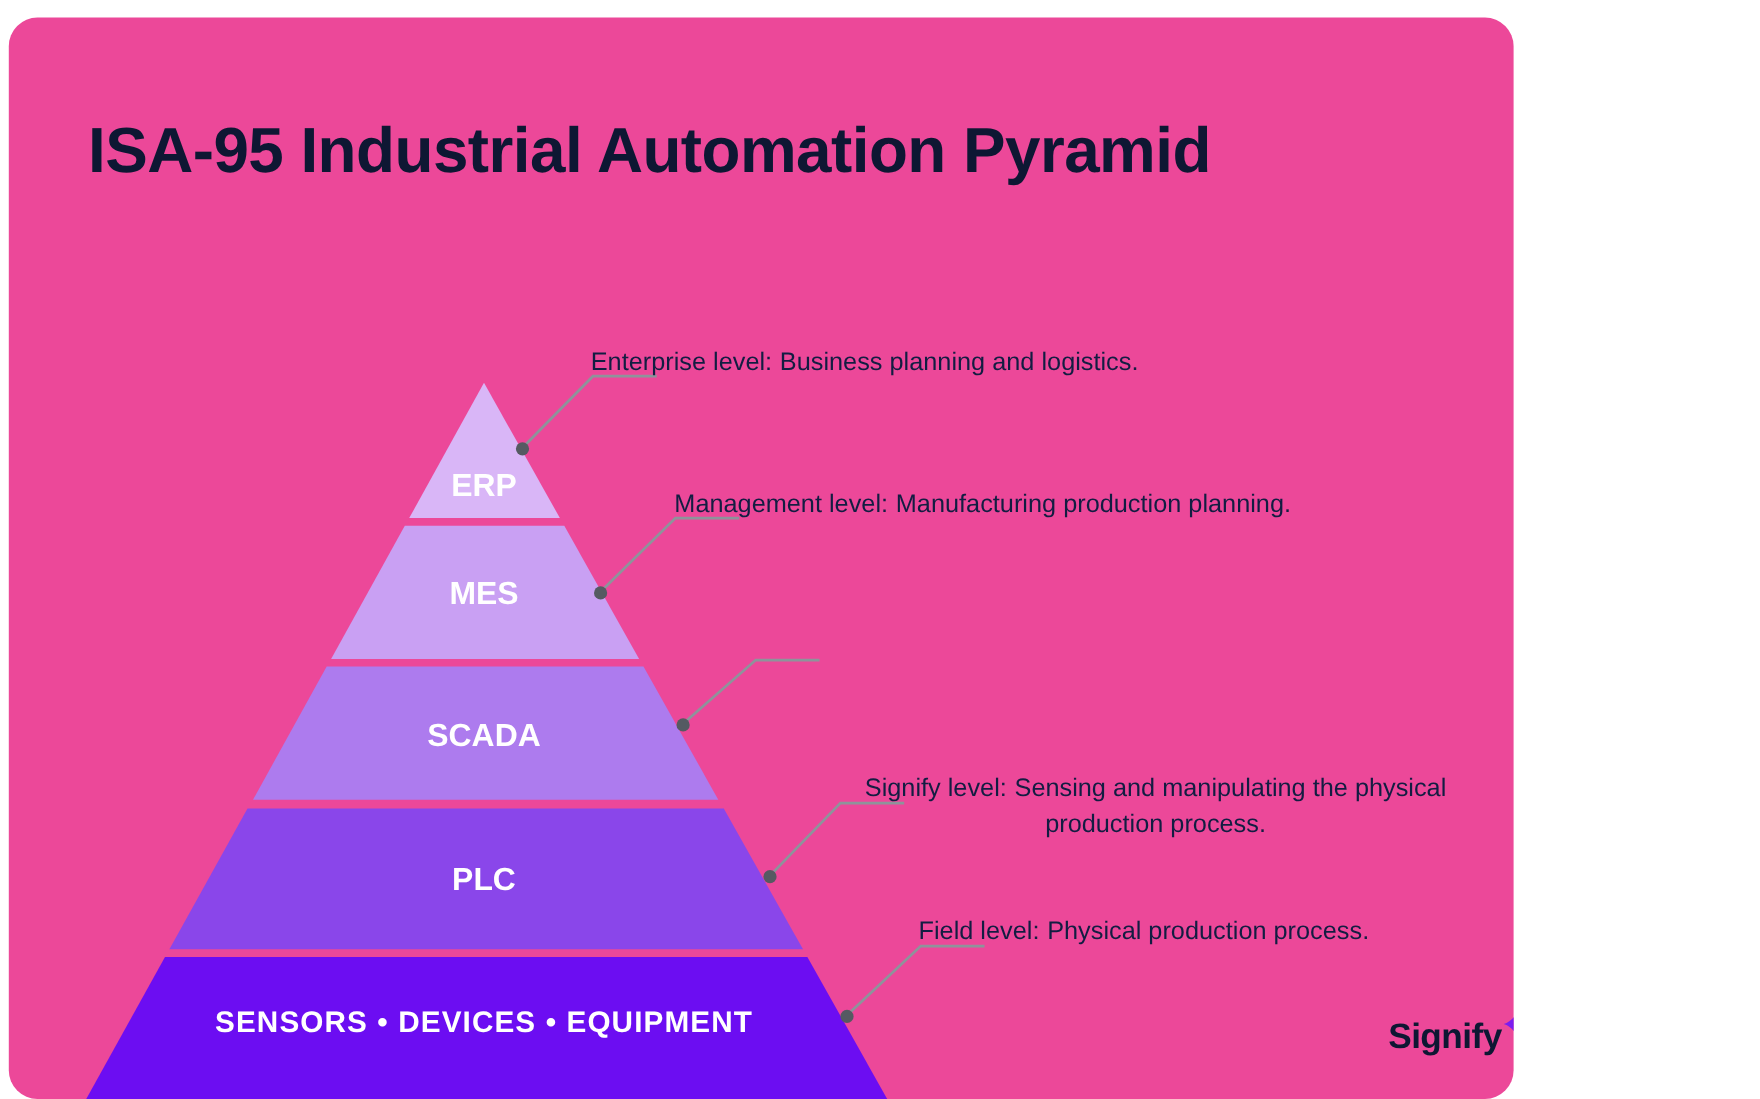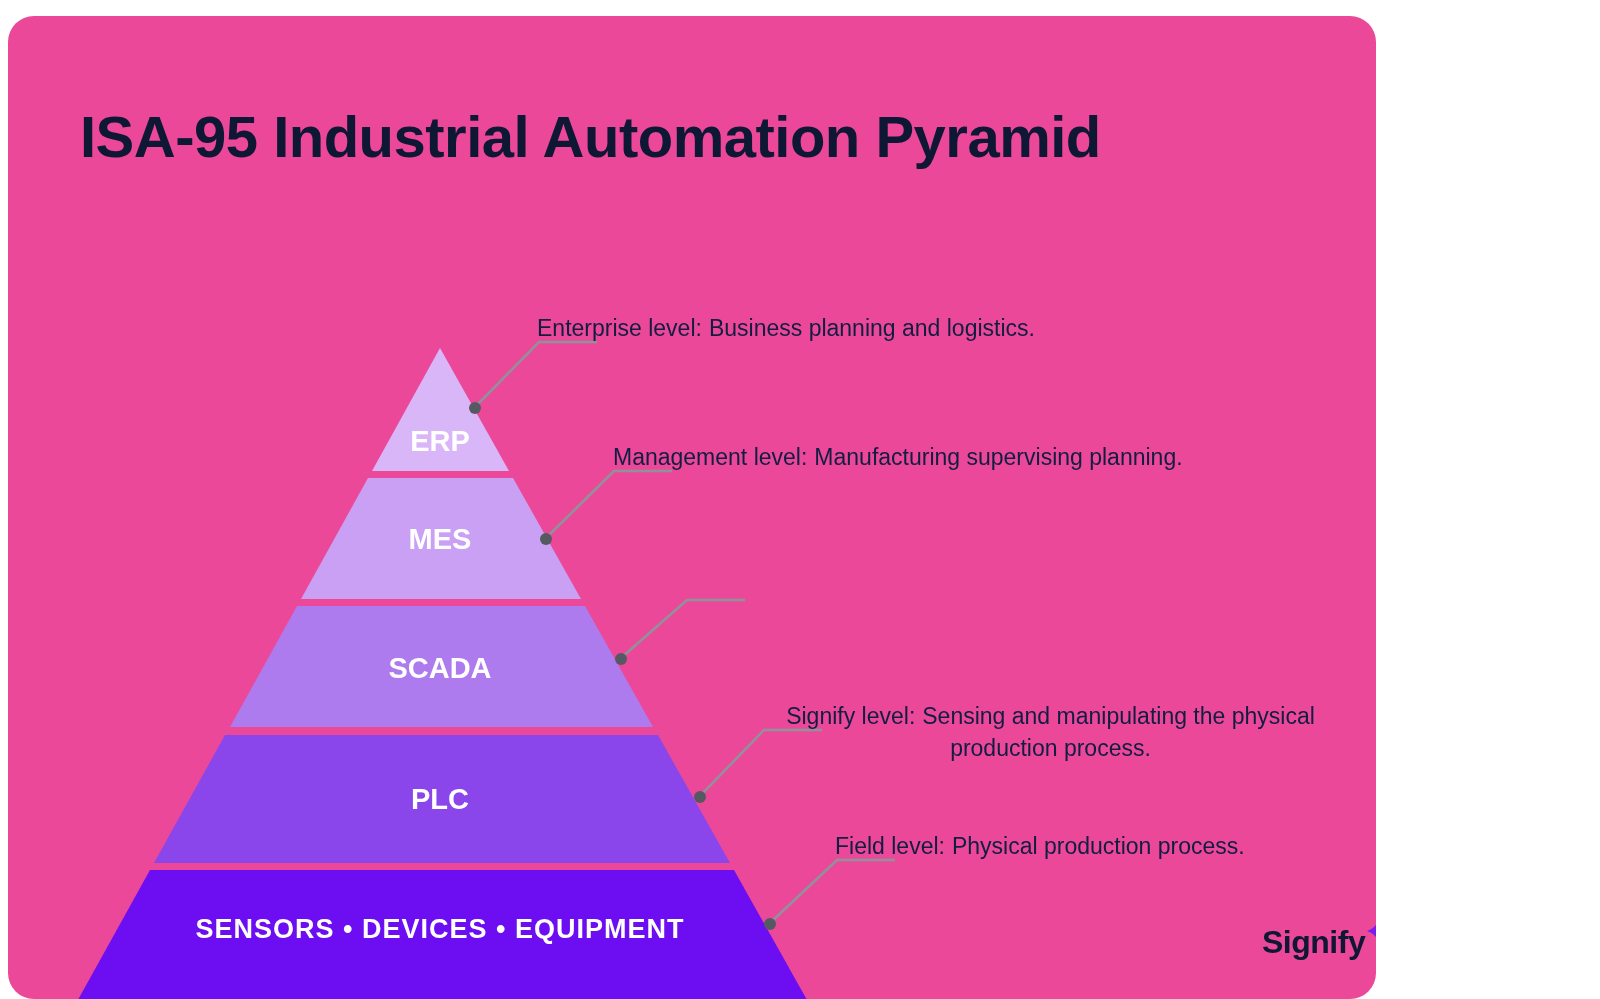--- a/index.html
+++ b/index.html
@@ -124,21 +124,21 @@
       <text class="level-label" x="440" y="670">SCADA</text>
       <text class="level-label" x="440" y="801">PLC</text>
       <text class="level-label base" x="440" y="930">SENSORS • DEVICES • EQUIPMENT</text>
     </svg>
 
     <div class="annotation" style="left:537px; top:304px;">
       <span class="ann-label">Enterprise level:</span><span class="ann-desc">Business planning and logistics.</span>
     </div>
 
     <div class="annotation" style="left:613px; top:433px;">
-      <span class="ann-label">Management level:</span><span class="ann-desc">Manufacturing supervising planning.</span>
+      <span class="ann-label">Management level:</span><span class="ann-desc">Manufacturing production planning.</span>
     </div>
 
 
     <div class="annotation wrap" style="left:763px; top:692px; width:575px;">
       <span class="ann-label">Signify level:</span><span class="ann-desc">Sensing and manipulating the physical production process.</span>
     </div>
 
     <div class="annotation" style="left:835px; top:822px;">
       <span class="ann-label">Field level:</span><span class="ann-desc">Physical production process.</span>
     </div>

